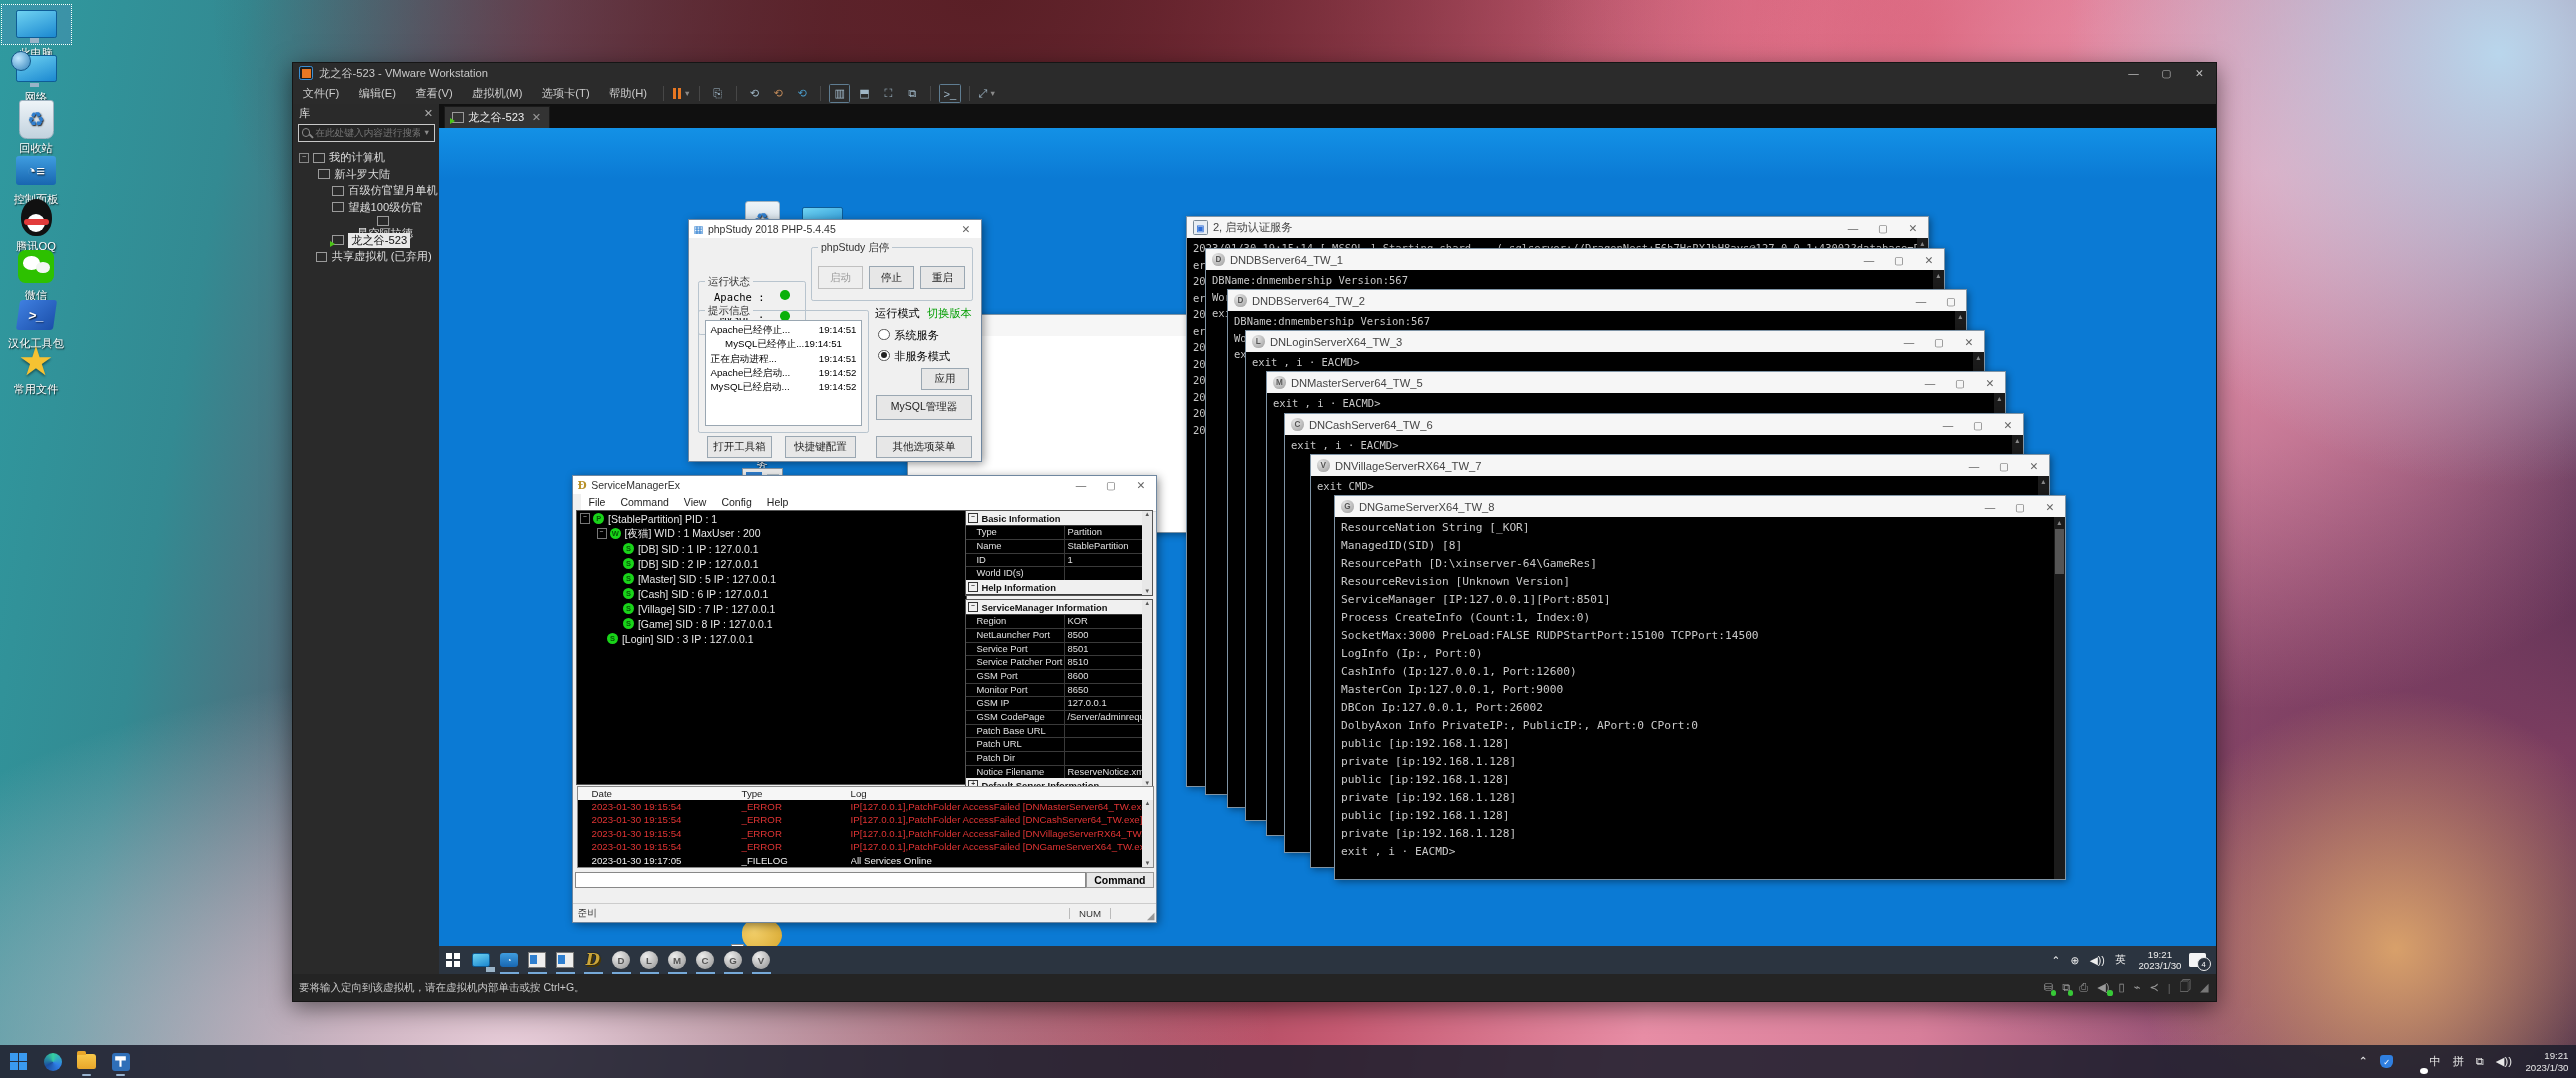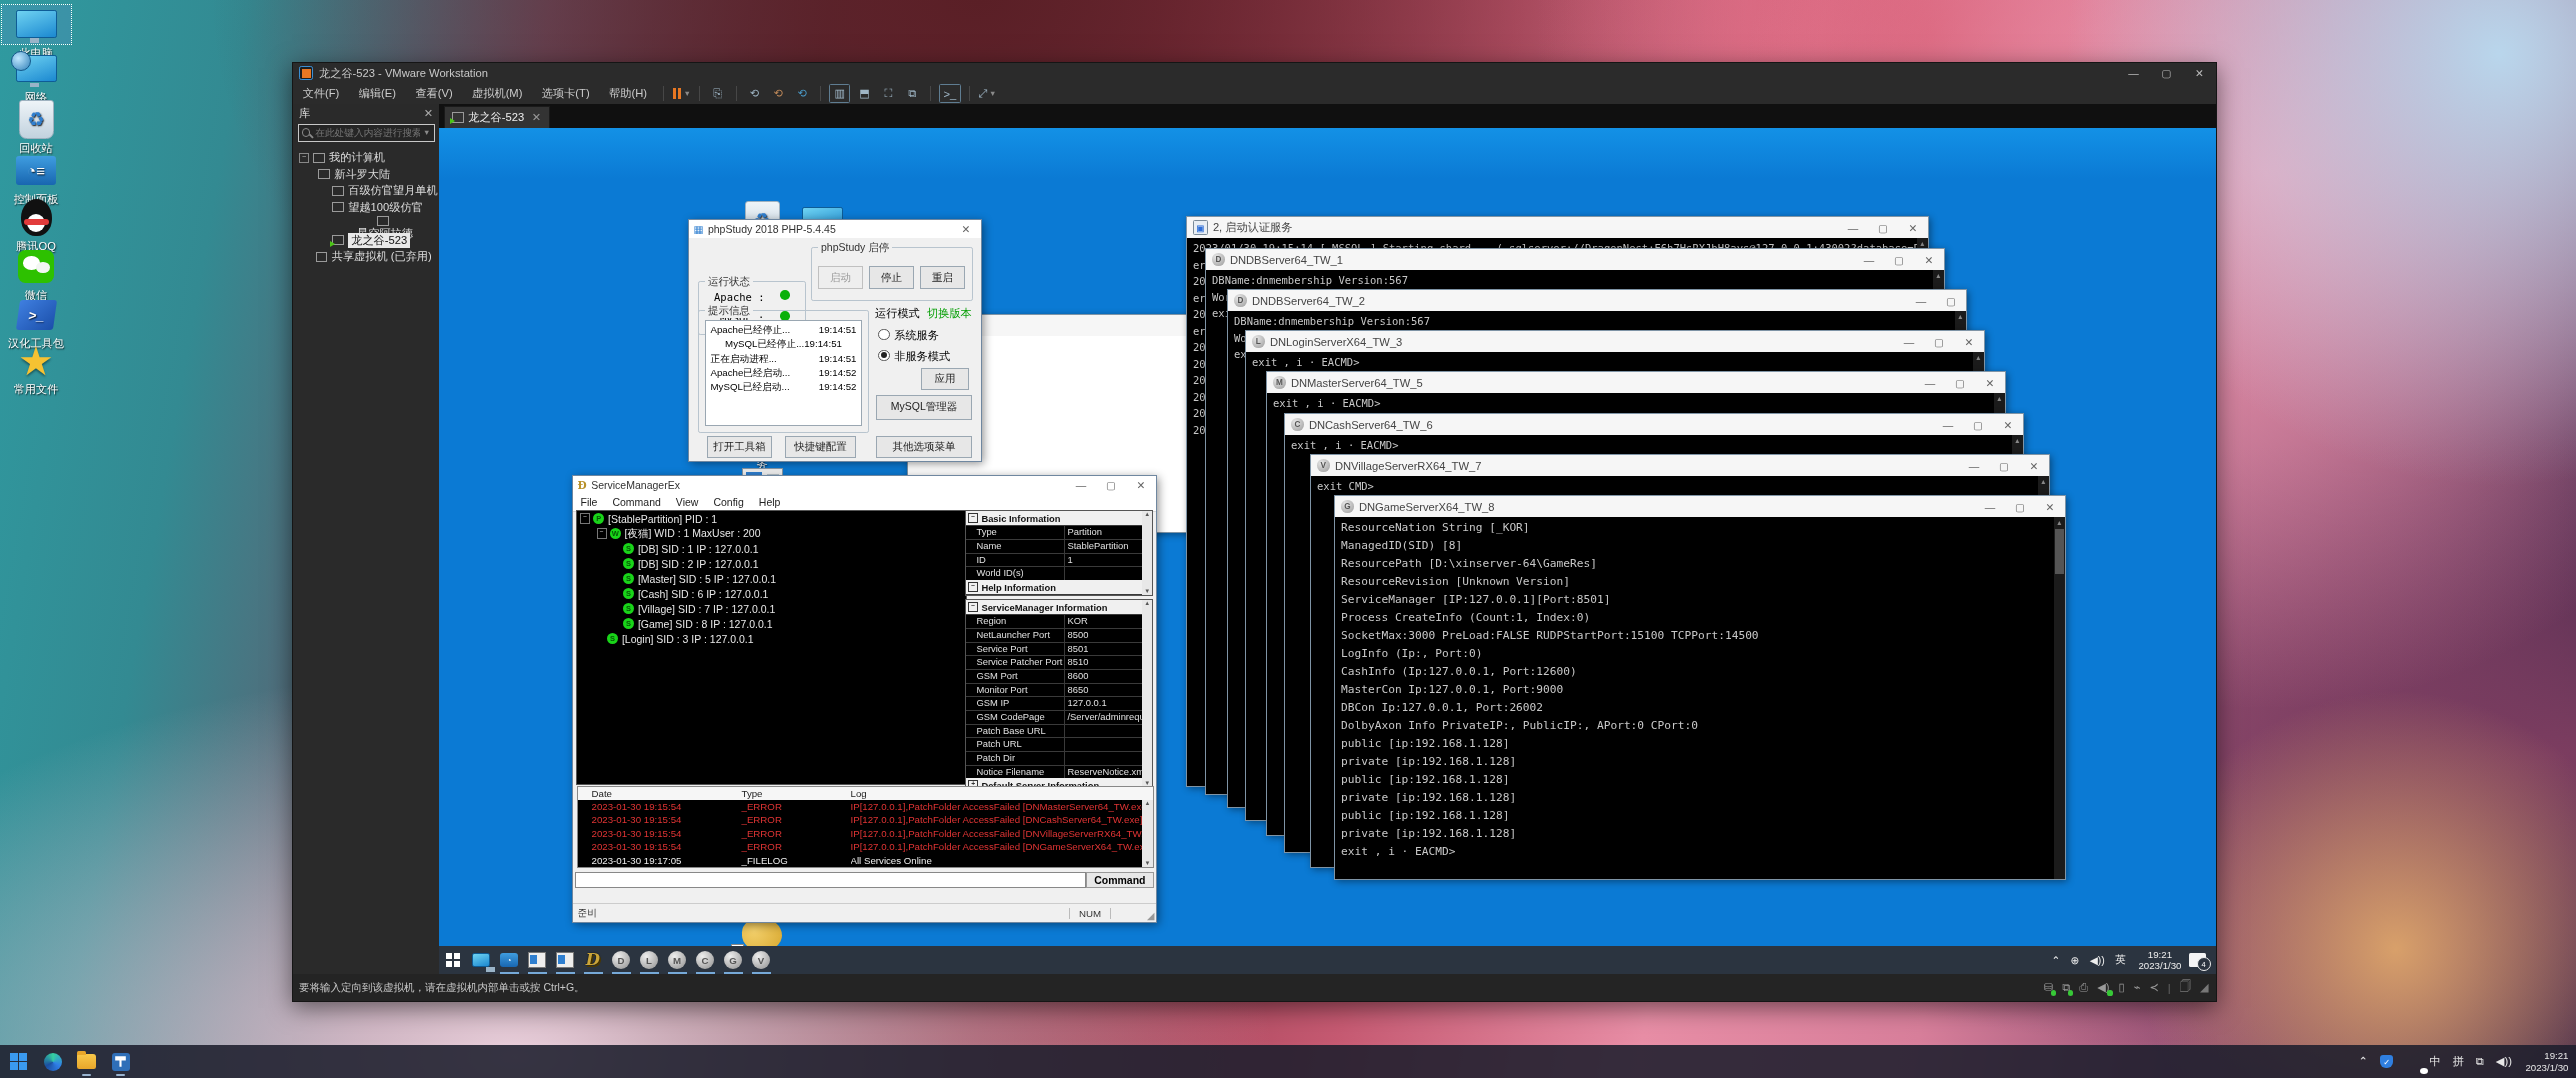--- a/index.html
+++ b/index.html
@@ -91,21 +91,21 @@
   .cmdico{width:12.7px;height:12.7px;border-radius:50%;background:radial-gradient(circle at 35% 30%,#e8e8e8,#9a9a9a);color:#555;font-size:8.2px;font-weight:bold;display:flex;align-items:center;justify-content:center;margin:0 5.2px 0 6px;flex:none;}
   .cmdico.sq{border-radius:1.5px;background:#e8eef4;border:0.7px solid #7a8a98;color:#2f6fd8;}
   .cmdbt{margin-left:auto;display:flex;}
   .cmdbt span{width:30px;text-align:center;color:#666;font-size:10.5px;}
   .cmdbody{position:absolute;left:0;right:0;top:21px;bottom:0;background:#000;color:#c8c8c8;font-family:"DejaVu Sans Mono",monospace;font-size:10.5px;line-height:16.5px;padding:2.2px 0 0 6px;overflow:hidden;white-space:pre;}
   .cscroll{position:absolute;right:0;top:21px;bottom:0;width:11.2px;background:#1b1b1b;color:#888;font-size:6.7px;text-align:center;padding-top:2.2px;}
   
   .w32{position:absolute;background:#f0f0f0;border:0.7px solid #6f87a0;box-shadow:1.5px 2.2px 9px rgba(0,0,0,.45);}
   .w32t{height:18px;background:#fff;display:flex;align-items:center;font-size:10.5px;color:#333;}
   .w32t .ic{margin:0 4.5px;font-family:"DejaVu Serif",serif;font-weight:bold;color:#b8912a;}
-  .smmenu{height:16.5px;background:#fff;border-bottom:0.7px solid #d8d8d8;display:flex;align-items:center;font-size:10.5px;color:#222;}
+  .smmenu{height:16.5px;background:#fff;border-bottom:0.7px solid #d8d8d8;display:flex;align-items:center;font-size:10.5px;color:#222;margin-left:8px;}
   .smmenu span{padding:0 7.5px;}
   .smtree{position:absolute;left:3px;top:34px;width:389px;bottom:137px;background:#000;color:#e8e8e8;font-size:10.5px;overflow:hidden;border:0.7px solid #555;}
   .smrow{display:flex;align-items:center;height:15px;white-space:nowrap;}
   .smb{width:8.2px;height:8.2px;border:0.7px solid #777;color:#ccc;font-size:6.7px;line-height:6.7px;text-align:center;margin-right:3px;flex:none;}
   .smc{width:11.2px;height:11.2px;border-radius:50%;background:#19d419;color:#063;font-weight:bold;font-size:7.5px;display:flex;align-items:center;justify-content:center;margin-right:3.7px;flex:none;color:#045a04;}
   .pgrid{position:absolute;right:3px;width:186px;background:#000;border:0.7px solid #555;color:#e0e0e0;font-size:9.4px;overflow:hidden;}
   .pgh{display:flex;align-items:center;background:#f0f0f0;color:#111;font-weight:bold;height:14.2px;padding-left:2.2px;}
   .pgr{display:flex;height:12.7px;border-top:0.7px solid #3a3a3a;}
   .pgr .k{width:87px;padding-left:10.5px;border-right:0.7px solid #3a3a3a;overflow:hidden;white-space:nowrap;}
   .pgr .v{flex:1;padding-left:3px;overflow:hidden;white-space:nowrap;}

